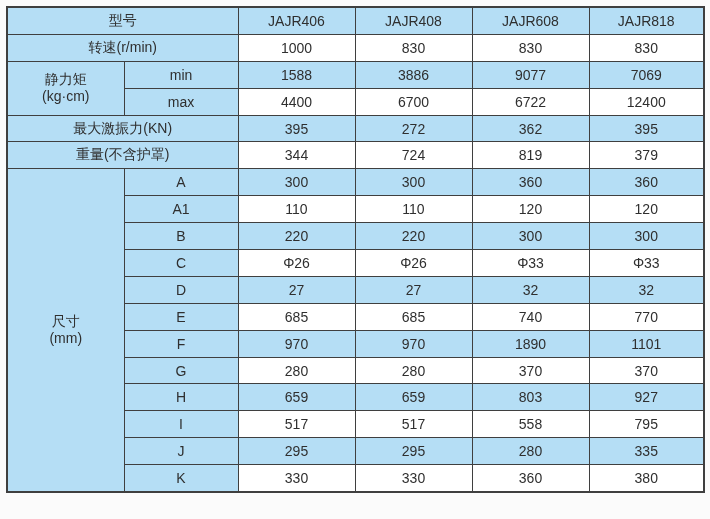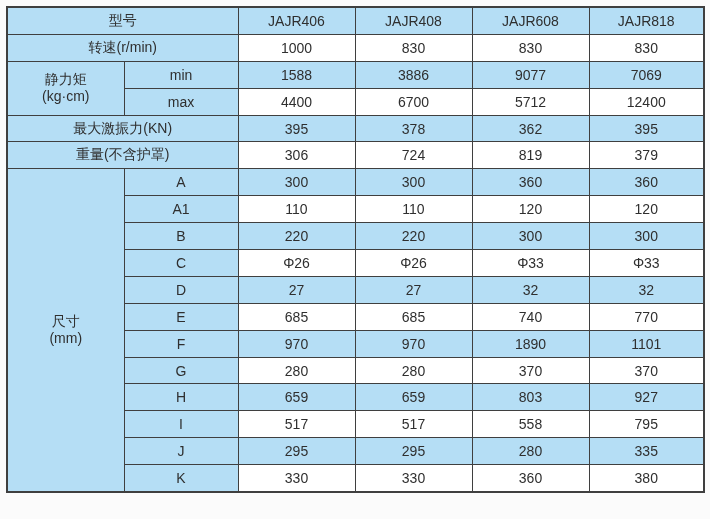--- a/index.html
+++ b/index.html
@@ -76,33 +76,33 @@
         <td class="lab">min</td>
         <td class="dat">1588</td>
         <td class="dat">3886</td>
         <td class="dat">9077</td>
         <td class="dat">7069</td>
       </tr>
       <tr>
         <td class="lab">max</td>
         <td class="dat">4400</td>
         <td class="dat">6700</td>
-        <td class="dat">5712</td>
+        <td class="dat">6722</td>
         <td class="dat">12400</td>
       </tr>
       <tr>
         <td colspan="2" class="lab">最大激振力(KN)</td>
         <td class="dat">395</td>
-        <td class="dat">378</td>
+        <td class="dat">272</td>
         <td class="dat">362</td>
         <td class="dat">395</td>
       </tr>
       <tr>
         <td colspan="2" class="lab">重量(不含护罩)</td>
-        <td class="dat">306</td>
+        <td class="dat">344</td>
         <td class="dat">724</td>
         <td class="dat">819</td>
         <td class="dat">379</td>
       </tr>
       <tr>
         <td rowspan="12" class="lab span-cell">
           <span class="l1">尺寸</span>
           <span class="l2">(mm)</span>
         </td>
         <td class="lab">A</td>

